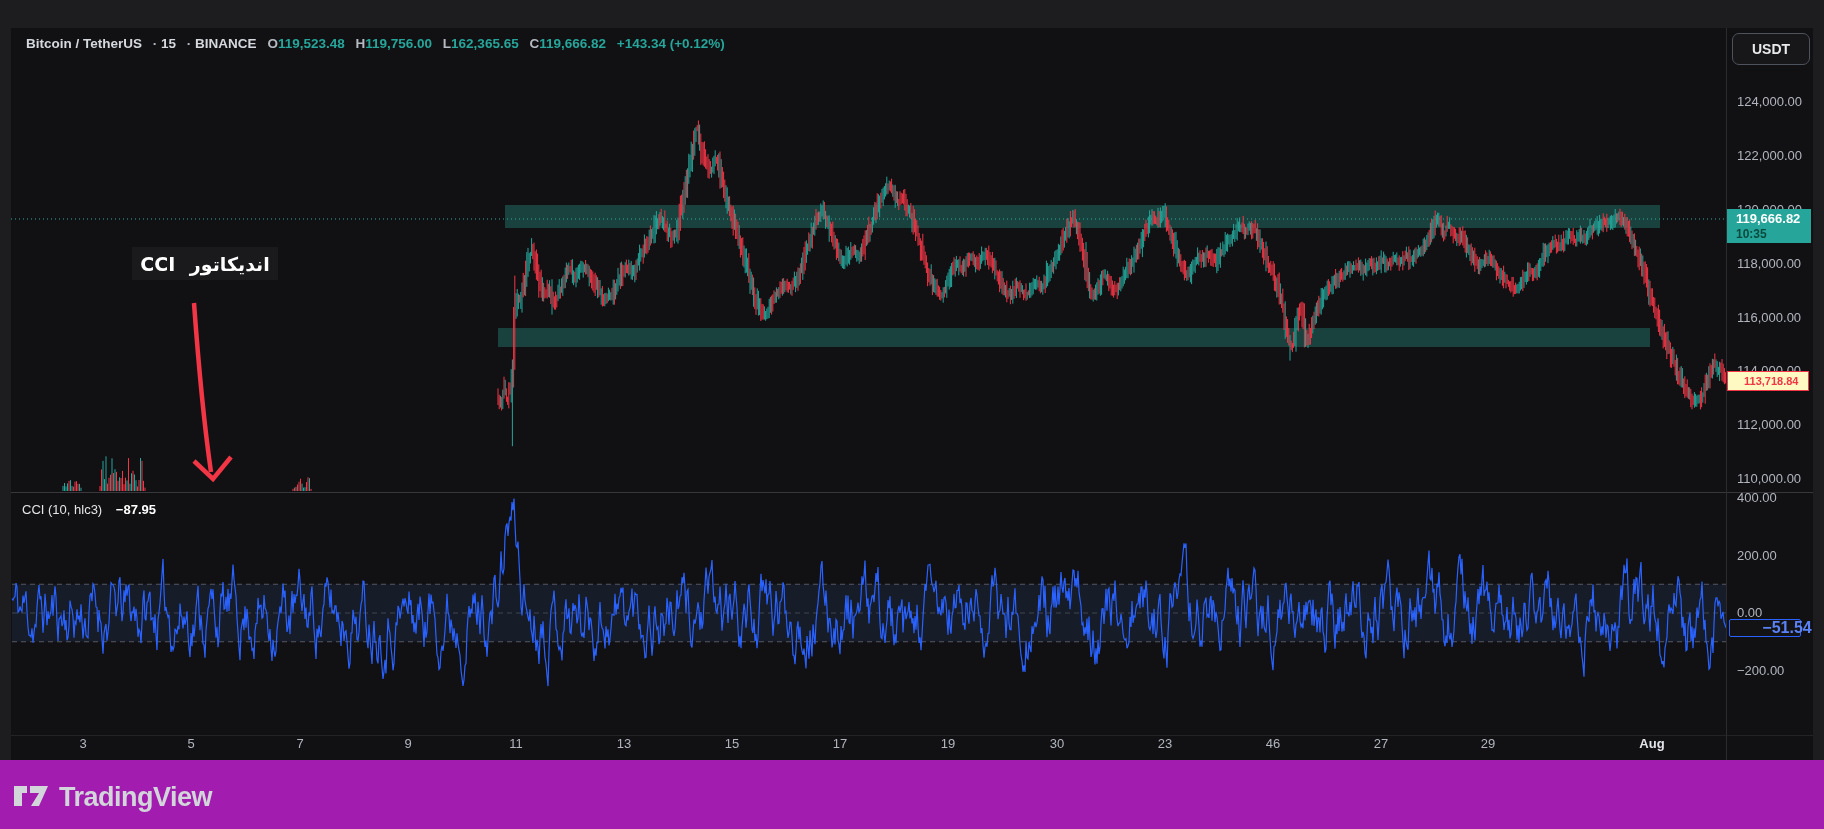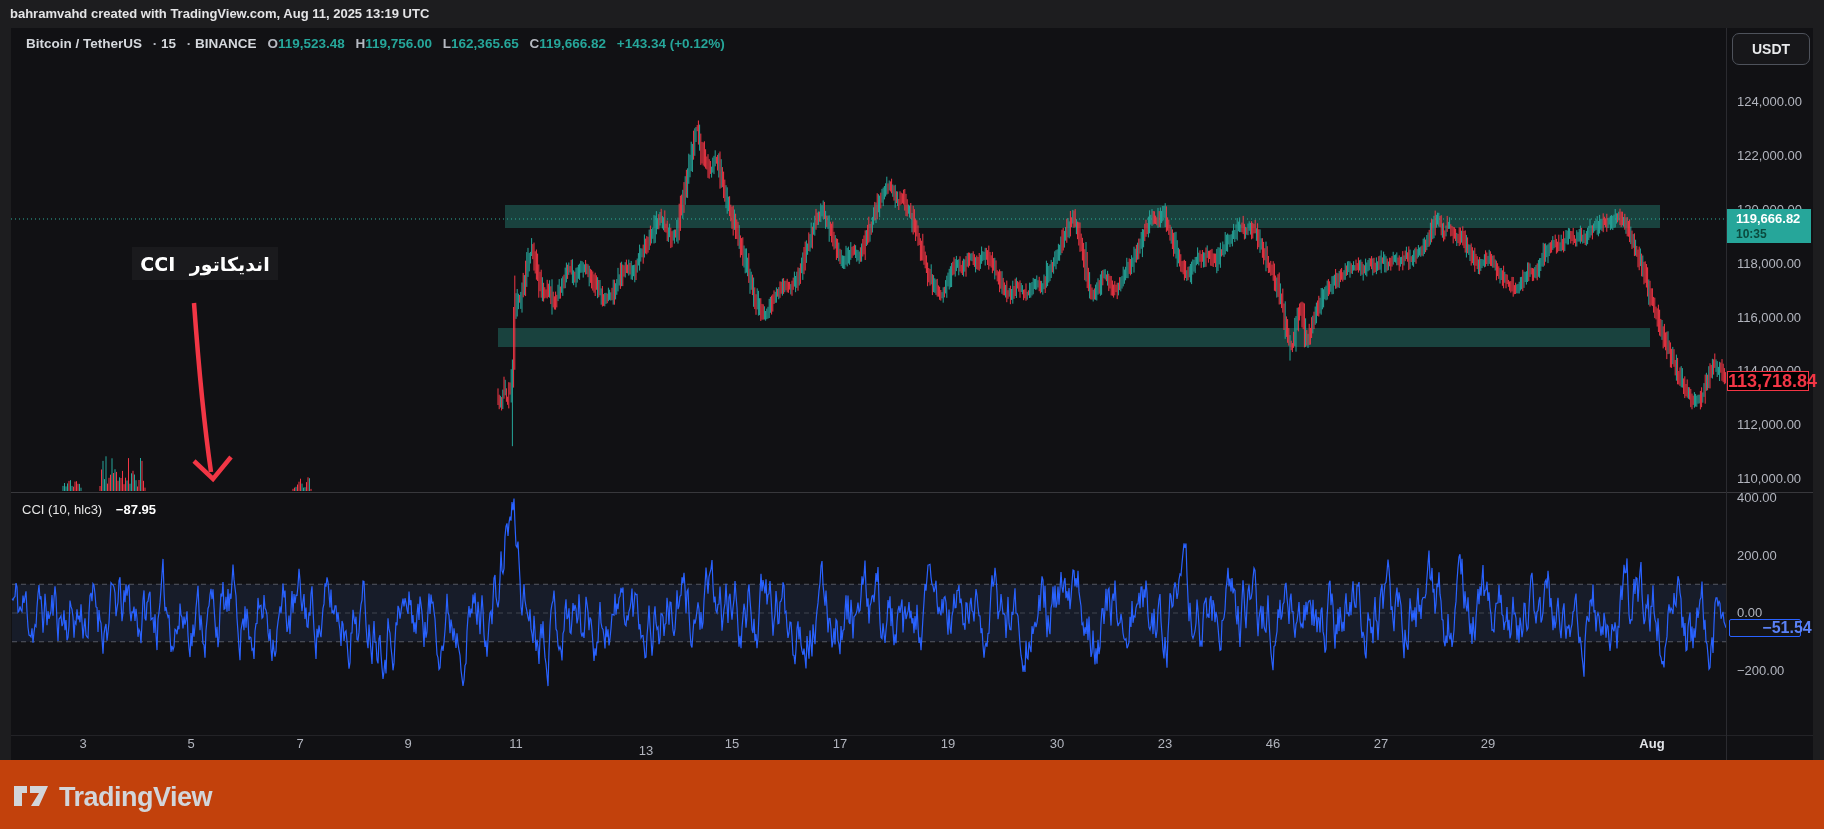--- a/index.html
+++ b/index.html
@@ -19,44 +19,41 @@
   .tick{position:absolute;left:1726px;height:18px;line-height:18px;font-size:13px;color:#b2b5be;white-space:nowrap;}
   .tlabel{position:absolute;height:18px;line-height:18px;font-size:13px;color:#b2b5be;transform:translateX(-50%);top:707px;}
   .tlabel.major{color:#e2e4e8;font-weight:700;}
   .sep-h{position:absolute;left:0;width:1802px;height:1px;background:#38383c;}
   .sep-h2{position:absolute;left:0;width:1802px;height:1px;background:#232327;}
   .sep-v{position:absolute;top:0;width:1px;height:732px;background:#2b2b30;left:1715px;}
   .price-label-current{position:absolute;left:1716px;top:181px;width:84px;height:34px;background:#26a69a;
         padding-left:9px;box-sizing:border-box;}
   .price-label-current .p{font-size:13px;font-weight:700;color:#ffffff;line-height:17px;margin-top:1px;}
   .price-label-current .cd{font-size:12px;font-weight:600;color:#0a4a3e;line-height:14px;}
-  .price-label-low{position:absolute;left:1716px;top:343px;width:82px;height:20px;background:#000000;
-        border:1px solid #f23645;color:#f23645;font-size:18px;font-weight:600;line-height:18px;
-        padding-left:0;box-sizing:border-box;}
+  .price-label-low{position:absolute;left:1716px;top:343px;width:82px;height:20px;background:#fef9c3;
+        border:1px solid #f23645;color:#f23645;font-size:11px;font-weight:600;line-height:18px;
+        padding-left:16px;box-sizing:border-box;}
   .cci-label{position:absolute;left:1718px;top:591px;width:72px;height:18px;background:#131316;
         border:1px solid #2962ff;border-radius:2px;color:#5b82f6;font-size:16px;font-weight:600;
         display:flex;align-items:center;justify-content:center;box-sizing:border-box;padding-left:44px;}
   .annotation{position:absolute;left:121px;top:219px;width:146px;height:33px;background:#1a1a1d;
         color:#ffffff;font-size:19px;font-weight:700;display:flex;align-items:center;justify-content:center;
         word-spacing:8px;font-family:"DejaVu Sans",sans-serif;}
   .cci-legend{position:absolute;left:11px;top:474px;font-size:13px;white-space:nowrap;}
   .cci-legend .t{color:#e5e5e5;}
   .cci-legend .v{color:#ffffff;margin-left:10px;font-weight:600;}
-  .bottomstrip{position:absolute;left:0;top:760px;width:1824px;height:69px;background:#c2410c;}
+  .bottomstrip{position:absolute;left:0;top:760px;width:1824px;height:69px;background:#a21caf;}
   .brand{position:absolute;left:13px;top:22px;display:flex;align-items:center;gap:10px;}
   .brand .txt{color:#d2d5da;font-size:27px;font-weight:700;letter-spacing:-0.5px;
         font-family:"Liberation Sans",sans-serif;}
 </style>
 </head>
 <body>
 
 <div id="root">
-  <div class="topstrip">
-    <div class="attribution">bahramvahd created with TradingView.com, Aug 11, 2025 13:19 UTC</div>
-  </div>
 
   <div class="widget">
     <svg id="chartsvg" width="1715" height="732" viewBox="0 0 1715 732">
         <rect x="494" y="177.005" width="1155" height="23.00400000000002" fill="rgba(42,171,152,0.32)"></rect>
         <rect x="487" y="300.017" width="1152" height="18.980999999999995" fill="rgba(42,171,152,0.32)"></rect>
         <line x1="0" y1="190.99585999999982" x2="1715" y2="190.99585999999982" stroke="#2fae9d" stroke-width="1" stroke-dasharray="1 3"></line>
         <path d="M489.4 367.8L489.4 379.6M491.8 361.6L491.8 381.0M494.2 351.8L494.2 367.3M500.2 341.2L500.2 374.5M501.4 331.5L501.4 418.2M505.0 265.2L505.0 290.9M506.2 261.0L506.2 288.5M507.4 265.7L507.4 281.2M509.8 263.9L509.8 280.9M511.0 254.5L511.0 284.6M513.4 247.1L513.4 267.3M515.8 224.1L515.8 258.9M517.0 219.9L517.0 248.9M518.2 225.0L518.2 243.4M519.4 223.9L519.4 235.5M520.6 210.1L520.6 228.0M531.4 249.2L531.4 273.2M538.6 252.2L538.6 269.7M541.0 251.3L541.0 286.6M547.0 256.7L547.0 273.1M548.2 251.1L548.2 270.8M550.6 250.3L550.6 264.8M551.8 248.4L551.8 267.9M554.2 239.6L554.2 260.2M555.4 234.6L555.4 254.4M557.8 234.5L557.8 246.9M561.4 231.2L561.4 255.2M562.6 242.4L562.6 257.2M565.0 239.8L565.0 259.3M566.2 239.3L566.2 254.6M567.4 236.8L567.4 250.8M568.6 235.7L568.6 251.9M569.8 232.8L569.8 244.8M571.0 233.1L571.0 244.6M572.2 234.3L572.2 249.6M573.4 236.3L573.4 244.3M575.8 235.7L575.8 246.2M578.2 237.8L578.2 258.3M586.6 249.2L586.6 270.2M589.0 252.0L589.0 267.3M590.2 260.4L590.2 276.7M593.8 265.0L593.8 278.3M595.0 264.8L595.0 275.9M597.4 259.7L597.4 273.2M598.6 261.7L598.6 271.9M599.8 264.3L599.8 272.5M602.2 251.6L602.2 276.6M604.6 255.2L604.6 271.4M605.8 251.1L605.8 266.8M607.0 239.9L607.0 263.4M608.2 246.3L608.2 257.5M610.6 233.7L610.6 258.2M614.2 234.2L614.2 249.5M617.8 231.6L617.8 247.6M620.2 232.9L620.2 251.4M621.4 237.2L621.4 251.9M622.6 237.0L622.6 248.2M623.8 236.6L623.8 254.3M626.2 230.5L626.2 244.6M627.4 225.1L627.4 237.5M628.6 216.6L628.6 242.6M629.8 220.2L629.8 233.6M631.0 220.5L631.0 229.3M633.4 206.5L633.4 229.5M638.2 201.6L638.2 222.0M640.6 200.8L640.6 215.4M641.8 199.6L641.8 210.8M643.0 187.1L643.0 215.5M644.2 187.6L644.2 214.9M645.4 183.1L645.4 206.3M646.6 190.1L646.6 201.2M649.0 184.0L649.0 197.5M651.4 187.9L651.4 200.4M652.6 189.2L652.6 202.3M657.4 199.5L657.4 213.9M658.6 195.7L658.6 209.2M662.2 202.3L662.2 212.6M663.4 201.5L663.4 215.6M665.8 191.8L665.8 213.7M667.0 189.6L667.0 215.6M671.8 161.8L671.8 190.7M674.2 148.2L674.2 176.9M676.6 140.3L676.6 169.9M677.8 125.7L677.8 155.8M679.0 126.8L679.0 149.3M680.2 113.7L680.2 143.1M681.4 115.9L681.4 144.0M683.8 100.3L683.8 127.8M685.0 99.0L685.0 114.0M688.6 96.6L688.6 122.7M700.6 138.7L700.6 149.6M701.8 129.6L701.8 144.6M703.0 127.8L703.0 146.1M704.2 122.3L704.2 138.3M707.8 125.3L707.8 149.5M710.2 131.2L710.2 159.8M715.0 157.2L715.0 180.2M716.2 159.3L716.2 185.7M717.4 168.6L717.4 183.1M723.4 181.5L723.4 201.9M728.2 197.1L728.2 220.9M733.0 217.5L733.0 239.5M734.2 220.5L734.2 245.3M735.4 220.4L735.4 244.7M736.6 229.7L736.6 248.2M739.0 240.7L739.0 265.8M740.2 243.7L740.2 261.8M742.6 249.5L742.6 278.8M746.2 260.3L746.2 281.4M747.4 262.8L747.4 287.6M748.6 270.2L748.6 287.1M753.4 278.3L753.4 291.5M754.6 283.0L754.6 292.7M755.8 280.6L755.8 291.2M757.0 278.8L757.0 290.6M758.2 270.9L758.2 290.0M759.4 268.9L759.4 284.8M764.2 263.8L764.2 274.9M765.4 259.4L765.4 274.7M767.8 259.1L767.8 271.3M771.4 250.6L771.4 267.6M773.8 252.8L773.8 264.2M779.8 256.1L779.8 266.4M783.4 243.6L783.4 258.6M784.6 248.0L784.6 264.2M785.8 243.7L785.8 259.9M788.2 240.0L788.2 257.5M790.6 229.6L790.6 245.2M791.8 224.4L791.8 251.9M795.4 212.4L795.4 234.9M796.6 215.5L796.6 226.8M799.0 206.1L799.0 223.6M800.2 194.5L800.2 219.7M802.6 194.7L802.6 206.7M803.8 187.7L803.8 207.7M807.4 183.5L807.4 196.9M809.8 175.4L809.8 194.0M811.0 177.2L811.0 188.4M812.2 172.5L812.2 190.9M814.6 182.9L814.6 200.9M817.0 187.7L817.0 201.0M818.2 187.4L818.2 213.8M824.2 207.1L824.2 220.5M827.8 214.6L827.8 233.3M830.2 221.8L830.2 238.2M831.4 227.3L831.4 240.1M832.6 227.7L832.6 240.9M833.8 227.8L833.8 241.0M835.0 217.8L835.0 236.7M836.2 219.8L836.2 238.4M837.4 218.6L837.4 235.5M838.6 222.0L838.6 236.8M839.8 214.1L839.8 231.8M844.6 217.2L844.6 230.0M845.8 221.7L845.8 233.7M847.0 222.0L847.0 232.5M848.2 223.5L848.2 235.8M850.6 215.5L850.6 233.7M855.4 202.1L855.4 218.0M859.0 196.0L859.0 213.7M861.4 188.9L861.4 204.5M862.6 179.3L862.6 196.7M865.0 174.5L865.0 195.1M867.4 166.2L867.4 184.3M868.6 167.6L868.6 189.3M871.0 160.9L871.0 174.7M872.2 159.5L872.2 178.1M873.4 158.0L873.4 171.4M874.6 155.3L874.6 168.6M875.8 148.7L875.8 166.6M878.2 152.5L878.2 162.4M881.8 156.5L881.8 168.8M884.2 156.8L884.2 179.8M886.6 163.5L886.6 178.0M897.4 176.6L897.4 185.7M898.6 177.6L898.6 189.6M901.0 185.0L901.0 204.3M920.2 236.3L920.2 256.3M922.6 247.1L922.6 264.1M923.8 250.3L923.8 264.8M925.0 251.5L925.0 266.9M931.0 264.1L931.0 270.3M932.2 259.3L932.2 274.7M934.6 252.1L934.6 265.4M935.8 247.7L935.8 269.8M937.0 244.6L937.0 258.4M938.2 240.9L938.2 261.5M939.4 238.2L939.4 259.4M940.6 235.0L940.6 259.0M944.2 231.1L944.2 248.6M945.4 227.9L945.4 243.1M946.6 231.8L946.6 239.9M947.8 231.2L947.8 247.3M952.6 230.7L952.6 248.5M953.8 231.4L953.8 243.7M956.2 225.1L956.2 238.7M959.8 225.5L959.8 232.6M961.0 225.1L961.0 233.2M964.6 229.2L964.6 244.4M969.4 226.8L969.4 240.9M970.6 218.5L970.6 235.8M971.8 223.2L971.8 233.2M973.0 223.9L973.0 232.0M974.2 219.8L974.2 237.5M983.8 229.8L983.8 251.4M991.0 243.2L991.0 265.8M994.6 256.9L994.6 269.5M998.2 260.0L998.2 268.7M1000.6 261.0L1000.6 271.9M1001.8 252.7L1001.8 275.7M1005.4 249.5L1005.4 270.0M1010.2 255.0L1010.2 264.0M1011.4 257.1L1011.4 266.3M1016.2 263.8L1016.2 271.7M1018.6 254.7L1018.6 270.0M1019.8 254.9L1019.8 269.6M1021.0 254.0L1021.0 267.5M1022.2 249.9L1022.2 266.3M1023.4 250.9L1023.4 261.0M1024.6 250.9L1024.6 261.8M1025.8 247.4L1025.8 261.5M1027.0 252.2L1027.0 259.5M1030.6 252.9L1030.6 264.2M1031.8 255.2L1031.8 266.6M1033.0 246.5L1033.0 261.2M1035.4 232.7L1035.4 259.7M1036.6 235.0L1036.6 258.1M1037.8 238.0L1037.8 254.6M1039.0 236.3L1039.0 253.1M1040.2 231.9L1040.2 250.0M1042.6 229.3L1042.6 245.7M1043.8 223.3L1043.8 238.4M1045.0 222.1L1045.0 241.3M1046.2 221.4L1046.2 235.9M1047.4 215.8L1047.4 232.7M1048.6 216.8L1048.6 232.8M1049.8 208.5L1049.8 227.2M1053.4 202.9L1053.4 219.6M1054.6 199.1L1054.6 212.7M1057.0 190.0L1057.0 209.3M1058.2 193.4L1058.2 210.3M1061.8 181.9L1061.8 195.6M1065.4 191.1L1065.4 206.2M1075.0 214.0L1075.0 253.5M1078.6 244.1L1078.6 270.4M1082.2 261.8L1082.2 273.5M1084.6 256.6L1084.6 271.8M1085.8 254.3L1085.8 272.5M1087.0 250.3L1087.0 266.7M1089.4 246.4L1089.4 267.8M1090.6 242.9L1090.6 266.8M1093.0 241.5L1093.0 250.3M1094.2 241.2L1094.2 251.5M1096.6 242.8L1096.6 257.6M1107.4 254.7L1107.4 267.4M1109.8 249.1L1109.8 263.4M1111.0 247.9L1111.0 260.6M1112.2 238.7L1112.2 258.4M1113.4 241.5L1113.4 255.8M1114.6 238.8L1114.6 252.3M1115.8 229.8L1115.8 250.1M1117.0 233.9L1117.0 250.2M1120.6 227.2L1120.6 246.1M1121.8 229.6L1121.8 238.9M1123.0 218.7L1123.0 244.6M1124.2 220.7L1124.2 234.4M1126.6 214.7L1126.6 231.7M1129.0 210.6L1129.0 225.6M1130.2 204.0L1130.2 220.8M1131.4 201.0L1131.4 229.1M1132.6 201.4L1132.6 219.3M1137.4 188.6L1137.4 209.4M1138.6 182.3L1138.6 205.3M1139.8 186.8L1139.8 196.6M1141.0 181.1L1141.0 197.9M1147.0 179.9L1147.0 199.9M1149.4 179.5L1149.4 199.5M1150.6 182.9L1150.6 195.0M1151.8 178.0L1151.8 193.3M1153.0 177.9L1153.0 189.8M1154.2 175.2L1154.2 199.0M1160.2 198.8L1160.2 215.7M1163.8 204.3L1163.8 225.8M1165.0 203.8L1165.0 230.5M1166.2 212.2L1166.2 238.9M1167.4 219.8L1167.4 235.3M1175.8 242.2L1175.8 252.9M1178.2 238.3L1178.2 249.3M1179.4 236.0L1179.4 254.3M1180.6 233.6L1180.6 256.1M1181.8 231.4L1181.8 246.6M1183.0 231.8L1183.0 243.6M1184.2 229.0L1184.2 245.1M1185.4 228.8L1185.4 237.3M1186.6 219.4L1186.6 236.0M1187.8 224.7L1187.8 237.4M1192.6 224.2L1192.6 239.5M1193.8 224.6L1193.8 239.1M1196.2 217.4L1196.2 229.9M1205.8 220.9L1205.8 245.2M1207.0 219.2L1207.0 243.0M1208.2 219.5L1208.2 236.4M1209.4 214.7L1209.4 239.8M1211.8 213.5L1211.8 227.3M1213.0 216.3L1213.0 228.9M1214.2 204.0L1214.2 226.4M1215.4 206.7L1215.4 223.2M1216.6 205.5L1216.6 223.8M1217.8 206.6L1217.8 216.4M1219.0 206.8L1219.0 219.1M1220.2 206.2L1220.2 215.8M1221.4 202.6L1221.4 218.4M1222.6 195.9L1222.6 211.0M1223.8 202.0L1223.8 214.0M1225.0 196.4L1225.0 211.1M1226.2 190.1L1226.2 212.5M1227.4 193.6L1227.4 203.3M1228.6 189.5L1228.6 204.1M1229.8 196.5L1229.8 204.1M1234.6 198.9L1234.6 210.7M1237.0 195.5L1237.0 207.2M1238.2 193.3L1238.2 202.8M1239.4 194.9L1239.4 206.6M1245.4 200.2L1245.4 212.8M1249.0 201.4L1249.0 224.9M1250.2 210.3L1250.2 221.6M1255.0 213.6L1255.0 243.3M1265.8 249.5L1265.8 269.6M1269.4 255.4L1269.4 276.2M1274.2 273.3L1274.2 310.8M1279.0 307.1L1279.0 332.6M1283.8 289.9L1283.8 317.9M1285.0 288.1L1285.0 323.7M1286.2 279.8L1286.2 302.2M1294.6 290.3L1294.6 318.9M1297.0 305.8L1297.0 319.9M1301.8 287.7L1301.8 305.4M1304.2 278.5L1304.2 296.8M1305.4 274.6L1305.4 295.3M1309.0 269.8L1309.0 285.5M1310.2 260.0L1310.2 286.7M1311.4 259.9L1311.4 281.3M1312.6 261.2L1312.6 279.4M1313.8 259.0L1313.8 271.3M1315.0 257.6L1315.0 272.3M1316.2 252.6L1316.2 271.6M1319.8 256.0L1319.8 263.8M1321.0 248.2L1321.0 266.3M1322.2 247.9L1322.2 266.1M1323.4 246.7L1323.4 257.6M1325.8 244.8L1325.8 260.4M1328.2 243.0L1328.2 260.0M1333.0 242.2L1333.0 251.8M1334.2 235.2L1334.2 251.8M1336.6 233.4L1336.6 247.0M1337.8 233.0L1337.8 244.1M1339.0 233.4L1339.0 249.7M1341.4 237.0L1341.4 246.0M1342.6 233.2L1342.6 242.6M1343.8 237.1L1343.8 242.4M1348.6 232.2L1348.6 242.5M1349.8 231.5L1349.8 247.9M1352.2 236.2L1352.2 252.6M1354.6 230.6L1354.6 247.2M1355.8 234.5L1355.8 248.5M1357.0 232.0L1357.0 243.3M1358.2 230.0L1358.2 242.3M1361.8 230.4L1361.8 247.4M1365.4 229.4L1365.4 246.2M1366.6 233.3L1366.6 242.8M1369.0 227.6L1369.0 241.7M1370.2 222.4L1370.2 245.2M1372.6 223.6L1372.6 236.0M1373.8 226.4L1373.8 244.4M1375.0 228.2L1375.0 244.5M1377.4 233.5L1377.4 242.2M1382.2 223.8L1382.2 236.6M1383.4 227.1L1383.4 233.9M1384.6 226.4L1384.6 234.6M1385.8 224.4L1385.8 237.3M1389.4 229.1L1389.4 238.6M1390.6 228.8L1390.6 236.1M1393.0 227.4L1393.0 237.5M1395.4 218.7L1395.4 231.1M1399.0 221.6L1399.0 241.0M1401.4 226.9L1401.4 237.5M1402.6 222.3L1402.6 238.8M1403.8 220.6L1403.8 234.0M1406.2 221.1L1406.2 230.6M1407.4 217.0L1407.4 229.2M1408.6 219.5L1408.6 227.6M1409.8 218.5L1409.8 228.8M1412.2 210.7L1412.2 228.3M1413.4 209.4L1413.4 226.0M1415.8 207.0L1415.8 222.2M1417.0 204.4L1417.0 219.0M1419.4 194.7L1419.4 216.7M1421.8 191.2L1421.8 211.2M1423.0 187.8L1423.0 210.2M1425.4 186.8L1425.4 199.7M1426.6 184.7L1426.6 196.5M1427.8 184.8L1427.8 198.5M1431.4 195.3L1431.4 209.7M1435.0 197.5L1435.0 208.4M1437.4 193.9L1437.4 200.9M1438.6 189.3L1438.6 200.8M1445.8 204.9L1445.8 218.0M1450.6 202.7L1450.6 214.7M1455.4 206.9L1455.4 229.5M1457.8 216.3L1457.8 226.9M1459.0 216.8L1459.0 233.0M1462.6 222.5L1462.6 237.3M1467.4 231.4L1467.4 246.0M1469.8 230.9L1469.8 242.9M1471.0 231.0L1471.0 240.1M1472.2 231.5L1472.2 237.9M1473.4 226.2L1473.4 239.3M1477.0 228.0L1477.0 238.0M1478.2 221.8L1478.2 235.9M1481.8 227.6L1481.8 239.7M1484.2 231.5L1484.2 242.5M1489.0 240.1L1489.0 255.5M1490.2 240.0L1490.2 252.0M1493.8 243.8L1493.8 254.8M1505.8 256.4L1505.8 265.3M1507.0 255.9L1507.0 265.4M1508.2 253.8L1508.2 265.5M1509.4 249.1L1509.4 262.6M1510.6 248.8L1510.6 261.3M1513.0 243.6L1513.0 259.9M1514.2 243.9L1514.2 254.0M1515.4 243.2L1515.4 256.6M1516.6 234.4L1516.6 254.0M1519.0 235.4L1519.0 248.9M1523.8 239.1L1523.8 249.7M1525.0 237.0L1525.0 250.3M1527.4 232.1L1527.4 248.8M1528.6 230.2L1528.6 249.8M1529.8 230.0L1529.8 243.0M1531.0 224.9L1531.0 238.6M1532.2 214.8L1532.2 238.8M1534.6 215.3L1534.6 233.8M1535.8 217.3L1535.8 229.2M1537.0 216.3L1537.0 235.1M1538.2 214.7L1538.2 228.1M1541.8 208.1L1541.8 221.9M1543.0 212.0L1543.0 220.3M1549.0 214.3L1549.0 223.0M1550.2 206.7L1550.2 223.3M1553.8 210.2L1553.8 223.0M1555.0 202.0L1555.0 215.4M1556.2 202.6L1556.2 216.6M1557.4 199.9L1557.4 216.5M1558.6 200.3L1558.6 210.9M1565.8 202.2L1565.8 218.5M1567.0 204.2L1567.0 213.6M1568.2 201.0L1568.2 213.6M1569.4 197.6L1569.4 215.6M1571.8 206.7L1571.8 215.6M1573.0 202.0L1573.0 215.0M1575.4 202.9L1575.4 217.7M1576.6 199.7L1576.6 216.2M1577.8 197.9L1577.8 212.1M1579.0 190.7L1579.0 209.7M1580.2 197.3L1580.2 207.4M1582.6 195.5L1582.6 204.8M1583.8 193.0L1583.8 203.2M1585.0 191.3L1585.0 201.9M1586.2 188.1L1586.2 206.7M1587.4 193.0L1587.4 208.3M1588.6 186.9L1588.6 205.5M1589.8 190.8L1589.8 201.8M1591.0 190.7L1591.0 203.1M1597.0 190.1L1597.0 200.1M1598.2 189.5L1598.2 196.6M1599.4 187.8L1599.4 202.1M1600.6 187.1L1600.6 200.7M1601.8 187.9L1601.8 202.0M1603.0 186.6L1603.0 199.9M1604.2 181.0L1604.2 199.5M1605.4 185.3L1605.4 195.6M1607.8 183.7L1607.8 192.4M1612.6 189.0L1612.6 198.6M1615.0 189.4L1615.0 205.8M1619.8 198.6L1619.8 216.1M1622.2 206.1L1622.2 219.8M1624.6 211.7L1624.6 227.7M1629.4 220.5L1629.4 238.1M1631.8 227.5L1631.8 248.7M1637.8 251.4L1637.8 276.8M1651.0 292.0L1651.0 311.9M1657.0 303.3L1657.0 326.1M1661.8 318.9L1661.8 336.2M1665.4 326.6L1665.4 352.7M1670.2 338.1L1670.2 359.3M1671.4 340.1L1671.4 359.6M1677.4 359.1L1677.4 370.8M1683.4 364.1L1683.4 379.7M1684.6 365.9L1684.6 378.6M1685.8 367.6L1685.8 378.8M1687.0 366.8L1687.0 375.7M1688.2 366.6L1688.2 375.4M1691.8 364.4L1691.8 374.7M1693.0 355.1L1693.0 368.9M1695.4 344.8L1695.4 362.8M1697.8 338.2L1697.8 360.2M1701.4 330.8L1701.4 350.5M1705.0 331.4L1705.0 343.9M1706.2 333.1L1706.2 349.0M1707.4 338.9L1707.4 346.9M1708.6 333.8L1708.6 353.0" stroke="#26a69a" stroke-width="1" fill="none"></path>
         <path d="M487.0 360.4L487.0 377.0M488.2 366.7L488.2 381.2M490.6 369.1L490.6 382.5M493.0 348.7L493.0 370.7M495.4 360.3L495.4 373.8M496.6 368.7L496.6 376.8M497.8 354.2L497.8 380.4M499.0 354.5L499.0 366.6M502.6 279.0L502.6 359.6M503.8 247.6L503.8 341.8M508.6 267.0L508.6 274.7M512.2 244.9L512.2 269.3M514.6 232.7L514.6 268.1M521.8 216.1L521.8 231.2M523.0 214.6L523.0 242.6M524.2 223.3L524.2 245.5M525.4 221.5L525.4 251.7M526.6 225.6L526.6 253.0M527.8 236.4L527.8 269.7M529.0 243.8L529.0 263.2M530.2 241.7L530.2 269.7M532.6 254.8L532.6 273.6M533.8 259.2L533.8 270.4M535.0 261.4L535.0 269.7M536.2 251.8L536.2 270.5M537.4 255.7L537.4 269.1M539.8 258.3L539.8 276.1M542.2 263.7L542.2 279.4M543.4 268.3L543.4 281.5M544.6 263.6L544.6 281.7M545.8 266.8L545.8 279.4M549.4 258.5L549.4 270.6M553.0 246.7L553.0 260.4M556.6 236.7L556.6 250.9M559.0 238.1L559.0 244.5M560.2 231.9L560.2 246.6M563.8 243.7L563.8 254.6M574.6 232.0L574.6 246.5M577.0 236.3L577.0 249.2M579.4 240.8L579.4 254.9M580.6 241.8L580.6 260.4M581.8 243.4L581.8 262.6M583.0 246.4L583.0 264.7M584.2 244.7L584.2 268.0M585.4 247.3L585.4 261.8M587.8 252.0L587.8 269.2M591.4 258.0L591.4 278.5M592.6 266.1L592.6 277.9M596.2 265.6L596.2 275.2M601.0 259.8L601.0 272.2M603.4 251.7L603.4 276.7M609.4 234.7L609.4 260.9M611.8 236.6L611.8 258.1M613.0 237.3L613.0 248.6M615.4 231.6L615.4 245.0M616.6 236.6L616.6 245.4M619.0 234.9L619.0 246.5M625.0 232.2L625.0 252.0M632.2 216.6L632.2 235.7M634.6 210.6L634.6 225.5M635.8 208.1L635.8 226.3M637.0 208.8L637.0 224.7M639.4 197.6L639.4 217.6M647.8 186.2L647.8 201.3M650.2 180.8L650.2 194.9M653.8 182.4L653.8 203.9M655.0 195.7L655.0 204.6M656.2 192.5L656.2 213.1M659.8 199.7L659.8 220.1M661.0 203.2L661.0 219.2M664.6 201.5L664.6 209.6M668.2 175.7L668.2 212.3M669.4 167.7L669.4 202.9M670.6 166.6L670.6 187.4M673.0 154.1L673.0 184.9M675.4 141.8L675.4 169.6M682.6 102.7L682.6 131.7M686.2 97.1L686.2 103.2M687.4 92.5L687.4 116.6M689.8 105.6L689.8 136.9M691.0 113.9L691.0 135.5M692.2 114.4L692.2 137.5M693.4 113.3L693.4 138.7M694.6 121.2L694.6 140.6M695.8 128.5L695.8 141.5M697.0 126.2L697.0 149.9M698.2 131.2L698.2 150.7M699.4 133.0L699.4 145.9M705.4 128.8L705.4 135.7M706.6 126.9L706.6 142.5M709.0 123.5L709.0 160.7M711.4 139.1L711.4 159.2M712.6 143.6L712.6 170.1M713.8 151.6L713.8 173.7M718.6 168.2L718.6 188.1M719.8 176.7L719.8 193.3M721.0 178.6L721.0 200.9M722.2 177.6L722.2 207.6M724.6 185.7L724.6 211.0M725.8 191.4L725.8 211.0M727.0 193.8L727.0 217.8M729.4 207.4L729.4 229.5M730.6 210.1L730.6 227.1M731.8 209.3L731.8 237.8M737.8 225.2L737.8 254.9M741.4 246.7L741.4 267.1M743.8 259.4L743.8 281.1M745.0 266.2L745.0 286.8M749.8 270.2L749.8 293.0M751.0 275.9L751.0 291.7M752.2 276.3L752.2 291.6M760.6 267.6L760.6 286.5M761.8 266.3L761.8 283.6M763.0 262.4L763.0 276.0M766.6 260.9L766.6 268.7M769.0 253.4L769.0 269.8M770.2 253.7L770.2 265.7M772.6 250.1L772.6 265.9M775.0 252.7L775.0 262.3M776.2 250.8L776.2 264.3M777.4 253.8L777.4 264.8M778.6 253.9L778.6 261.6M781.0 252.7L781.0 267.8M782.2 249.6L782.2 261.8M787.0 239.4L787.0 262.7M789.4 235.3L789.4 255.9M793.0 219.0L793.0 246.2M794.2 213.6L794.2 242.5M797.8 204.4L797.8 223.0M801.4 198.7L801.4 220.6M805.0 180.9L805.0 201.7M806.2 184.6L806.2 197.0M808.6 183.6L808.6 193.7M813.4 173.9L813.4 191.1M815.8 187.6L815.8 198.9M819.4 193.7L819.4 208.0M820.6 195.7L820.6 214.4M821.8 193.6L821.8 218.4M823.0 203.8L823.0 221.6M825.4 210.3L825.4 231.9M826.6 210.9L826.6 230.0M829.0 220.8L829.0 236.0M841.0 218.8L841.0 229.9M842.2 217.9L842.2 227.6M843.4 216.4L843.4 226.8M849.4 219.3L849.4 233.8M851.8 210.9L851.8 228.5M853.0 207.4L853.0 226.4M854.2 202.4L854.2 232.0M856.6 196.8L856.6 216.7M857.8 188.7L857.8 214.7M860.2 193.5L860.2 206.8M863.8 173.9L863.8 192.5M866.2 165.2L866.2 191.4M869.8 164.7L869.8 180.5M877.0 155.4L877.0 165.8M879.4 153.4L879.4 163.5M880.6 150.7L880.6 165.3M883.0 157.5L883.0 172.6M885.4 163.2L885.4 175.1M887.8 171.0L887.8 182.0M889.0 163.3L889.0 177.4M890.2 164.7L890.2 176.4M891.4 165.4L891.4 175.4M892.6 161.7L892.6 176.6M893.8 161.0L893.8 182.6M895.0 165.9L895.0 188.1M896.2 171.2L896.2 188.5M899.8 175.0L899.8 190.8M902.2 177.8L902.2 206.5M903.4 181.2L903.4 204.4M904.6 191.2L904.6 213.0M905.8 192.3L905.8 208.5M907.0 197.4L907.0 217.8M908.2 205.0L908.2 217.1M909.4 210.2L909.4 232.8M910.6 212.7L910.6 232.6M911.8 205.8L911.8 232.5M913.0 217.6L913.0 236.8M914.2 223.6L914.2 240.3M915.4 227.3L915.4 245.0M916.6 234.5L916.6 258.2M917.8 240.0L917.8 254.3M919.0 241.0L919.0 257.6M921.4 246.2L921.4 267.1M926.2 250.9L926.2 268.6M927.4 257.4L927.4 268.7M928.6 258.7L928.6 271.8M929.8 262.0L929.8 272.6M933.4 258.8L933.4 269.4M941.8 233.7L941.8 247.4M943.0 229.3L943.0 246.5M949.0 228.3L949.0 243.5M950.2 236.9L950.2 245.2M951.4 232.7L951.4 247.0M955.0 228.1L955.0 248.7M957.4 224.5L957.4 239.6M958.6 224.7L958.6 237.8M962.2 223.3L962.2 237.0M963.4 226.2L963.4 238.9M965.8 227.5L965.8 241.2M967.0 229.0L967.0 241.9M968.2 225.0L968.2 242.8M975.4 219.9L975.4 231.8M976.6 222.1L976.6 237.0M977.8 217.6L977.8 241.6M979.0 224.0L979.0 238.2M980.2 227.3L980.2 239.6M981.4 223.9L981.4 245.2M982.6 230.1L982.6 242.7M985.0 232.4L985.0 247.5M986.2 242.2L986.2 253.4M987.4 243.4L987.4 256.5M988.6 241.4L988.6 264.2M989.8 243.2L989.8 260.7M992.2 249.9L992.2 267.2M993.4 254.4L993.4 267.4M995.8 252.6L995.8 274.2M997.0 262.2L997.0 270.8M999.4 257.7L999.4 276.2M1003.0 258.0L1003.0 270.8M1004.2 250.7L1004.2 268.0M1006.6 253.1L1006.6 260.5M1007.8 254.2L1007.8 263.7M1009.0 252.4L1009.0 269.8M1012.6 261.7L1012.6 272.2M1013.8 261.3L1013.8 270.2M1015.0 255.4L1015.0 272.8M1017.4 262.3L1017.4 267.4M1028.2 248.8L1028.2 263.2M1029.4 252.8L1029.4 265.3M1034.2 248.2L1034.2 265.0M1041.4 234.0L1041.4 244.3M1051.0 201.7L1051.0 225.1M1052.2 199.8L1052.2 222.5M1055.8 190.7L1055.8 214.8M1059.4 183.0L1059.4 208.4M1060.6 189.3L1060.6 199.0M1063.0 182.5L1063.0 199.7M1064.2 181.1L1064.2 198.8M1066.6 193.6L1066.6 211.2M1067.8 194.2L1067.8 217.5M1069.0 194.5L1069.0 223.8M1070.2 205.6L1070.2 223.3M1071.4 209.8L1071.4 232.5M1072.6 214.9L1072.6 239.5M1073.8 221.2L1073.8 252.2M1076.2 224.0L1076.2 260.1M1077.4 239.8L1077.4 263.2M1079.8 256.2L1079.8 271.4M1081.0 259.5L1081.0 271.6M1083.4 260.4L1083.4 271.5M1088.2 252.1L1088.2 265.7M1091.8 242.1L1091.8 257.3M1095.4 246.4L1095.4 253.2M1097.8 245.8L1097.8 263.1M1099.0 247.8L1099.0 260.5M1100.2 248.0L1100.2 267.4M1101.4 252.5L1101.4 267.8M1102.6 256.6L1102.6 269.6M1103.8 253.1L1103.8 267.3M1105.0 256.7L1105.0 264.1M1106.2 254.8L1106.2 271.1M1108.6 249.2L1108.6 262.1M1118.2 230.4L1118.2 245.9M1119.4 231.0L1119.4 247.4M1125.4 216.8L1125.4 234.6M1127.8 210.6L1127.8 231.3M1133.8 195.8L1133.8 213.1M1135.0 191.7L1135.0 208.8M1136.2 195.1L1136.2 206.1M1142.2 183.0L1142.2 196.5M1143.4 183.3L1143.4 195.8M1144.6 187.6L1144.6 196.0M1145.8 189.3L1145.8 197.3M1148.2 183.1L1148.2 199.3M1155.4 178.3L1155.4 203.8M1156.6 189.4L1156.6 202.7M1157.8 191.7L1157.8 206.9M1159.0 196.8L1159.0 212.6M1161.4 201.4L1161.4 221.0M1162.6 204.8L1162.6 228.5M1168.6 221.3L1168.6 238.5M1169.8 226.2L1169.8 243.7M1171.0 233.1L1171.0 244.3M1172.2 232.6L1172.2 246.3M1173.4 231.8L1173.4 252.4M1174.6 233.0L1174.6 250.0M1177.0 238.8L1177.0 252.2M1189.0 222.3L1189.0 233.8M1190.2 226.1L1190.2 239.9M1191.4 222.0L1191.4 233.8M1195.0 219.5L1195.0 238.8M1197.4 222.8L1197.4 234.7M1198.6 222.6L1198.6 231.0M1199.8 221.8L1199.8 237.7M1201.0 220.9L1201.0 238.0M1202.2 225.4L1202.2 239.0M1203.4 225.5L1203.4 235.2M1204.6 225.6L1204.6 239.1M1210.6 221.2L1210.6 228.5M1231.0 194.6L1231.0 204.4M1232.2 187.9L1232.2 206.1M1233.4 195.8L1233.4 211.5M1235.8 199.5L1235.8 206.7M1240.6 193.2L1240.6 211.3M1241.8 194.9L1241.8 210.5M1243.0 196.0L1243.0 205.4M1244.2 191.9L1244.2 205.3M1246.6 195.3L1246.6 221.3M1247.8 201.3L1247.8 219.2M1251.4 210.2L1251.4 229.8M1252.6 213.9L1252.6 236.5M1253.8 220.2L1253.8 232.3M1256.2 218.2L1256.2 239.9M1257.4 228.0L1257.4 245.0M1258.6 234.6L1258.6 244.7M1259.8 232.9L1259.8 247.8M1261.0 236.6L1261.0 247.0M1262.2 233.2L1262.2 252.8M1263.4 235.5L1263.4 262.8M1264.6 247.5L1264.6 263.5M1267.0 246.2L1267.0 268.9M1268.2 244.5L1268.2 276.5M1270.6 265.5L1270.6 280.1M1271.8 260.6L1271.8 284.6M1273.0 275.5L1273.0 302.0M1275.4 288.4L1275.4 308.9M1276.6 291.1L1276.6 314.8M1277.8 300.0L1277.8 317.6M1280.2 312.7L1280.2 322.2M1281.4 315.1L1281.4 324.1M1282.6 303.8L1282.6 319.9M1287.4 279.3L1287.4 303.4M1288.6 275.5L1288.6 292.5M1289.8 274.4L1289.8 287.8M1291.0 273.7L1291.0 299.4M1292.2 274.6L1292.2 301.2M1293.4 275.4L1293.4 319.4M1295.8 302.1L1295.8 317.6M1298.2 295.8L1298.2 316.9M1299.4 299.9L1299.4 316.6M1300.6 289.2L1300.6 310.0M1303.0 283.7L1303.0 301.1M1306.6 272.5L1306.6 287.9M1307.8 267.8L1307.8 288.5M1317.4 251.1L1317.4 268.1M1318.6 253.3L1318.6 266.4M1324.6 241.0L1324.6 260.8M1327.0 245.3L1327.0 259.2M1329.4 241.3L1329.4 254.1M1330.6 240.0L1330.6 251.8M1331.8 244.2L1331.8 253.5M1335.4 237.5L1335.4 247.8M1340.2 235.3L1340.2 245.5M1345.0 231.6L1345.0 242.8M1346.2 235.1L1346.2 242.1M1347.4 229.4L1347.4 244.6M1351.0 233.8L1351.0 246.7M1353.4 237.3L1353.4 245.4M1359.4 230.4L1359.4 238.4M1360.6 228.1L1360.6 241.2M1363.0 229.8L1363.0 245.1M1364.2 234.7L1364.2 244.1M1367.8 228.2L1367.8 242.1M1371.4 229.4L1371.4 235.7M1376.2 230.6L1376.2 242.7M1378.6 229.7L1378.6 238.3M1379.8 229.8L1379.8 242.6M1381.0 228.1L1381.0 238.6M1387.0 229.6L1387.0 237.2M1388.2 227.4L1388.2 242.8M1391.8 223.1L1391.8 242.3M1394.2 222.6L1394.2 233.2M1396.6 224.3L1396.6 233.7M1397.8 218.4L1397.8 242.1M1400.2 228.2L1400.2 234.1M1405.0 219.3L1405.0 235.7M1411.0 217.5L1411.0 227.7M1414.6 211.5L1414.6 224.2M1418.2 201.9L1418.2 218.5M1420.6 191.1L1420.6 214.3M1424.2 182.6L1424.2 207.5M1429.0 188.0L1429.0 199.0M1430.2 187.2L1430.2 207.3M1432.6 194.7L1432.6 213.4M1433.8 202.4L1433.8 211.5M1436.2 187.9L1436.2 203.8M1439.8 196.3L1439.8 208.4M1441.0 197.9L1441.0 207.9M1442.2 198.9L1442.2 215.4M1443.4 199.2L1443.4 210.7M1444.6 200.8L1444.6 213.1M1447.0 206.0L1447.0 215.1M1448.2 199.3L1448.2 218.1M1449.4 199.5L1449.4 216.7M1451.8 198.3L1451.8 217.4M1453.0 203.0L1453.0 220.1M1454.2 202.4L1454.2 224.6M1456.6 209.4L1456.6 225.2M1460.2 215.4L1460.2 237.6M1461.4 219.2L1461.4 235.2M1463.8 219.7L1463.8 243.8M1465.0 225.9L1465.0 237.8M1466.2 228.2L1466.2 241.1M1468.6 229.0L1468.6 246.4M1474.6 222.3L1474.6 238.7M1475.8 224.5L1475.8 236.0M1479.4 223.3L1479.4 237.9M1480.6 225.9L1480.6 238.2M1483.0 227.3L1483.0 239.7M1485.4 232.7L1485.4 252.3M1486.6 235.2L1486.6 248.1M1487.8 238.3L1487.8 250.9M1491.4 242.3L1491.4 257.8M1492.6 237.7L1492.6 260.3M1495.0 246.1L1495.0 260.3M1496.2 246.6L1496.2 256.1M1497.4 251.9L1497.4 258.8M1498.6 253.4L1498.6 262.7M1499.8 253.1L1499.8 264.6M1501.0 248.9L1501.0 263.4M1502.2 249.0L1502.2 268.7M1503.4 257.1L1503.4 266.2M1504.6 254.7L1504.6 266.0M1511.8 241.8L1511.8 263.1M1517.8 234.4L1517.8 253.1M1520.2 239.7L1520.2 246.4M1521.4 240.0L1521.4 253.1M1522.6 240.4L1522.6 252.8M1526.2 235.4L1526.2 252.3M1533.4 215.6L1533.4 237.6M1539.4 214.2L1539.4 225.3M1540.6 212.3L1540.6 224.6M1544.2 206.6L1544.2 219.3M1545.4 210.9L1545.4 225.7M1546.6 213.7L1546.6 224.5M1547.8 206.7L1547.8 223.1M1551.4 210.9L1551.4 222.3M1552.6 203.2L1552.6 224.4M1559.8 203.0L1559.8 215.5M1561.0 203.1L1561.0 213.0M1562.2 199.9L1562.2 216.8M1563.4 207.1L1563.4 215.0M1564.6 210.7L1564.6 218.5M1570.6 199.8L1570.6 213.7M1574.2 205.5L1574.2 217.0M1581.4 197.3L1581.4 211.4M1592.2 185.3L1592.2 204.2M1593.4 188.7L1593.4 197.0M1594.6 190.3L1594.6 199.3M1595.8 185.8L1595.8 203.8M1606.6 185.3L1606.6 194.3M1609.0 180.7L1609.0 197.0M1610.2 183.6L1610.2 198.9M1611.4 183.7L1611.4 197.2M1613.8 185.8L1613.8 201.7M1616.2 189.0L1616.2 208.3M1617.4 193.0L1617.4 208.7M1618.6 191.4L1618.6 214.1M1621.0 202.6L1621.0 221.1M1623.4 205.3L1623.4 228.1M1625.8 217.9L1625.8 228.8M1627.0 221.6L1627.0 239.3M1628.2 218.6L1628.2 242.2M1630.6 225.6L1630.6 248.3M1633.0 233.8L1633.0 256.3M1634.2 233.3L1634.2 254.9M1635.4 236.0L1635.4 259.5M1636.6 239.3L1636.6 268.5M1639.0 252.8L1639.0 278.5M1640.2 260.3L1640.2 277.3M1641.4 260.3L1641.4 278.1M1642.6 268.9L1642.6 284.7M1643.8 269.7L1643.8 290.1M1645.0 278.6L1645.0 291.4M1646.2 280.3L1646.2 298.6M1647.4 276.7L1647.4 304.0M1648.6 281.7L1648.6 307.6M1649.8 290.9L1649.8 308.6M1652.2 298.3L1652.2 320.4M1653.4 295.9L1653.4 318.9M1654.6 304.4L1654.6 322.3M1655.8 303.7L1655.8 331.1M1658.2 312.4L1658.2 325.8M1659.4 314.4L1659.4 339.4M1660.6 320.8L1660.6 339.9M1663.0 321.2L1663.0 338.8M1664.2 332.0L1664.2 347.4M1666.6 329.9L1666.6 356.3M1667.8 343.0L1667.8 356.5M1669.0 339.4L1669.0 357.9M1672.6 350.4L1672.6 366.0M1673.8 348.3L1673.8 370.1M1675.0 356.0L1675.0 368.3M1676.2 351.4L1676.2 369.7M1678.6 359.3L1678.6 371.6M1679.8 361.0L1679.8 379.2M1681.0 365.6L1681.0 381.3M1682.2 367.6L1682.2 376.9M1689.4 362.9L1689.4 381.4M1690.6 359.3L1690.6 379.2M1694.2 346.6L1694.2 375.7M1696.6 346.7L1696.6 362.3M1699.0 335.3L1699.0 360.4M1700.2 336.9L1700.2 349.8M1702.6 331.3L1702.6 346.6M1703.8 325.5L1703.8 339.9M1709.8 334.5L1709.8 344.7M1711.0 331.1L1711.0 352.8M1712.2 335.7L1712.2 354.2M1713.4 340.1L1713.4 356.2M1714.6 344.1L1714.6 355.4" stroke="#f23645" stroke-width="1" fill="none"></path>
         <path d="M52 457.9L52 463M53.5 455.0L53.5 463M55 458.4L55 463M56.5 455.4L56.5 463M59.5 452.1L59.5 463M61 457.9L61 463M68.5 455.9L68.5 463M70 459.7L70 463M92 432.9L92 463M93.5 451.1L93.5 463M95 428.3L95 463M101 430.3L101 463M104 441.2L104 463M108.5 449.3L108.5 463M116 452.5L116 463M119 455.7L119 463M120.5 445.3L120.5 463M123.5 446.5L123.5 463M125 452.2L125 463M129.5 430.0L129.5 463M285 458.8L285 463M291 455.6L291 463M292.5 459.6L292.5 463M294 459.2L294 463M298.5 450.2L298.5 463" stroke="#26a69a" stroke-width="1" fill="none"></path>
         <path d="M58 452.9L58 463M62.5 458.7L62.5 463M64 453.6L64 463M65.5 453.2L65.5 463M67 455.8L67 463M89 458.0L89 463M90.5 441.5L90.5 463M96.5 455.6L96.5 463M98 449.8L98 463M99.5 446.7L99.5 463M102.5 445.0L102.5 463M105.5 443.9L105.5 463M107 452.8L107 463M110 450.0L110 463M111.5 442.9L111.5 463M113 456.2L113 463M114.5 449.7L114.5 463M117.5 430.1L117.5 463M122 442.8L122 463M126.5 458.5L126.5 463M128 452.0L128 463M131 432.9L131 463M132.5 452.8L132.5 463M134 459.6L134 463M282 460.8L282 463M283.5 459.6L283.5 463M286.5 456.5L286.5 463M288 453.7L288 463M289.5 450.7L289.5 463M295.5 454.1L295.5 463M297 449.3L297 463M300 460.9L300 463" stroke="#f23645" stroke-width="1" fill="none"></path>
@@ -116,21 +113,21 @@
     </div>
     <div class="price-label-low">113,718.84</div>
     <div class="cci-label">−51.54</div>
 
     <div id="timelabels">
         <div class="tlabel" style="left: 72px;">3</div>
         <div class="tlabel" style="left: 180px;">5</div>
         <div class="tlabel" style="left: 289px;">7</div>
         <div class="tlabel" style="left: 397px;">9</div>
         <div class="tlabel" style="left: 505px;">11</div>
-        <div class="tlabel" style="left: 635px; margin-top: 7px;">13</div>
+        <div class="tlabel" style="left: 613px;">13</div>
         <div class="tlabel" style="left: 721px;">15</div>
         <div class="tlabel" style="left: 829px;">17</div>
         <div class="tlabel" style="left: 937px;">19</div>
         <div class="tlabel" style="left: 1046px;">30</div>
         <div class="tlabel" style="left: 1154px;">23</div>
         <div class="tlabel" style="left: 1262px;">46</div>
         <div class="tlabel" style="left: 1370px;">27</div>
         <div class="tlabel" style="left: 1477px;">29</div>
         <div class="tlabel major" style="left: 1641px;">Aug</div>
       </div>

